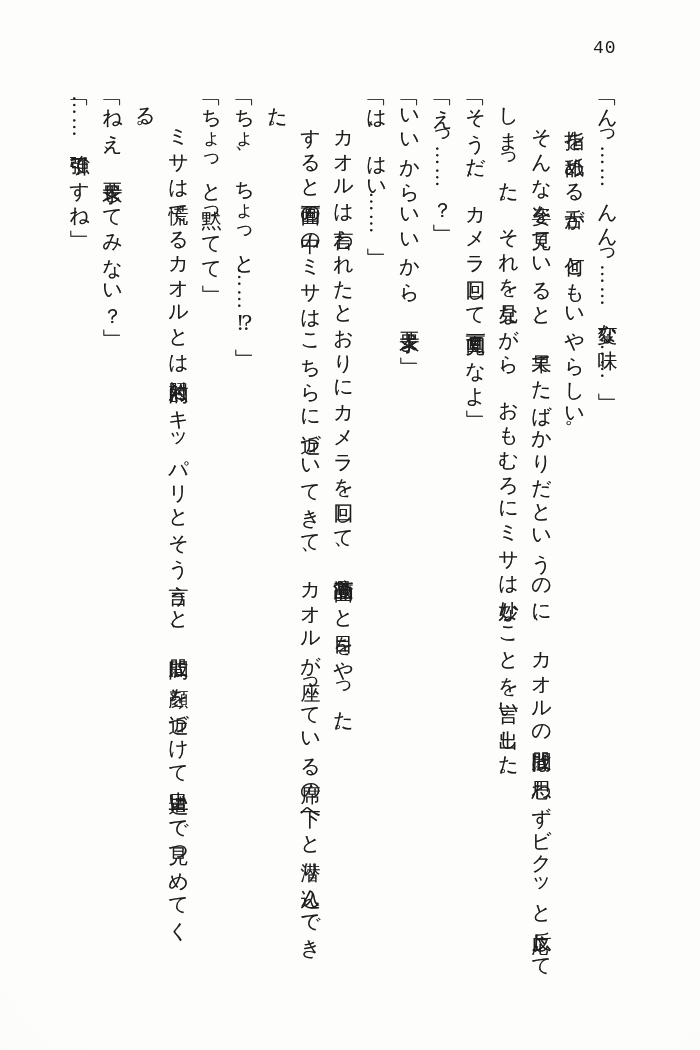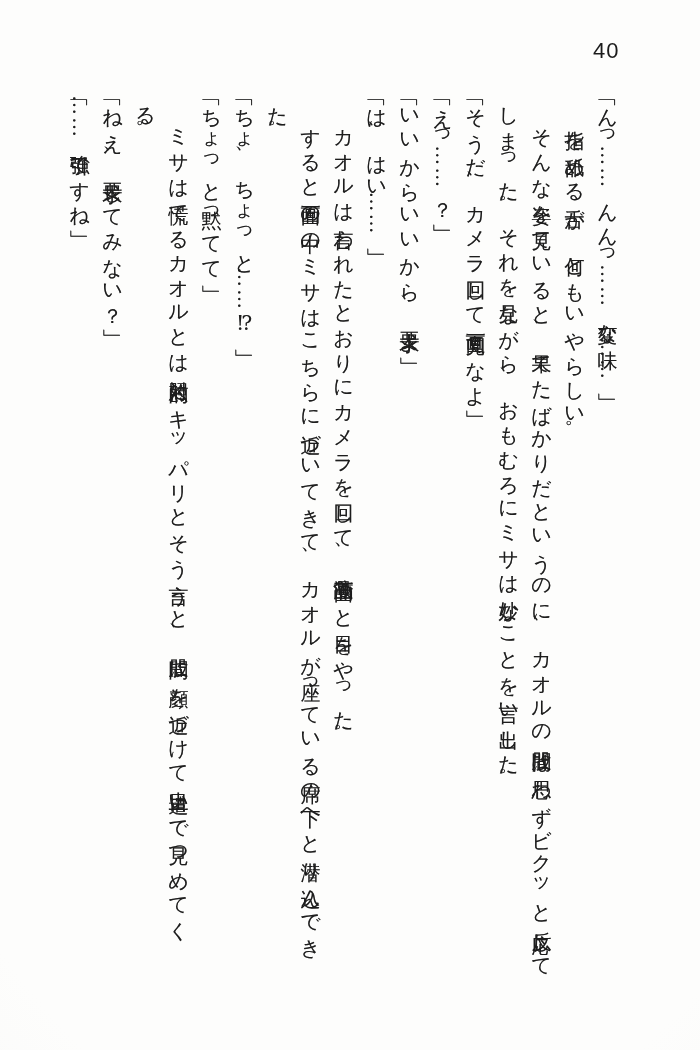--- a/index.html
+++ b/index.html
@@ -15,22 +15,22 @@
   .page {
     position: relative;
     width: 700px;
     height: 1050px;
     background: radial-gradient(ellipse 130% 120% at 52% 45%, #fdfdfc 55%, #f3f3f0 100%);
   }
   .page-number {
     position: absolute;
     top: 38px;
     left: 593px;
-    font-family: Liberation Sans, sans-serif;
-    font-size: 22px;
+    font-family: Liberation Mono, monospace;
+    font-size: 18px;
     letter-spacing: 1px;
     color: #1b1b1b;
   }
   .tategaki {
     position: absolute;
     top: 93px;
     right: 76px;
     height: 882px;
     writing-mode: vertical-rl;
     -webkit-writing-mode: vertical-rl;

